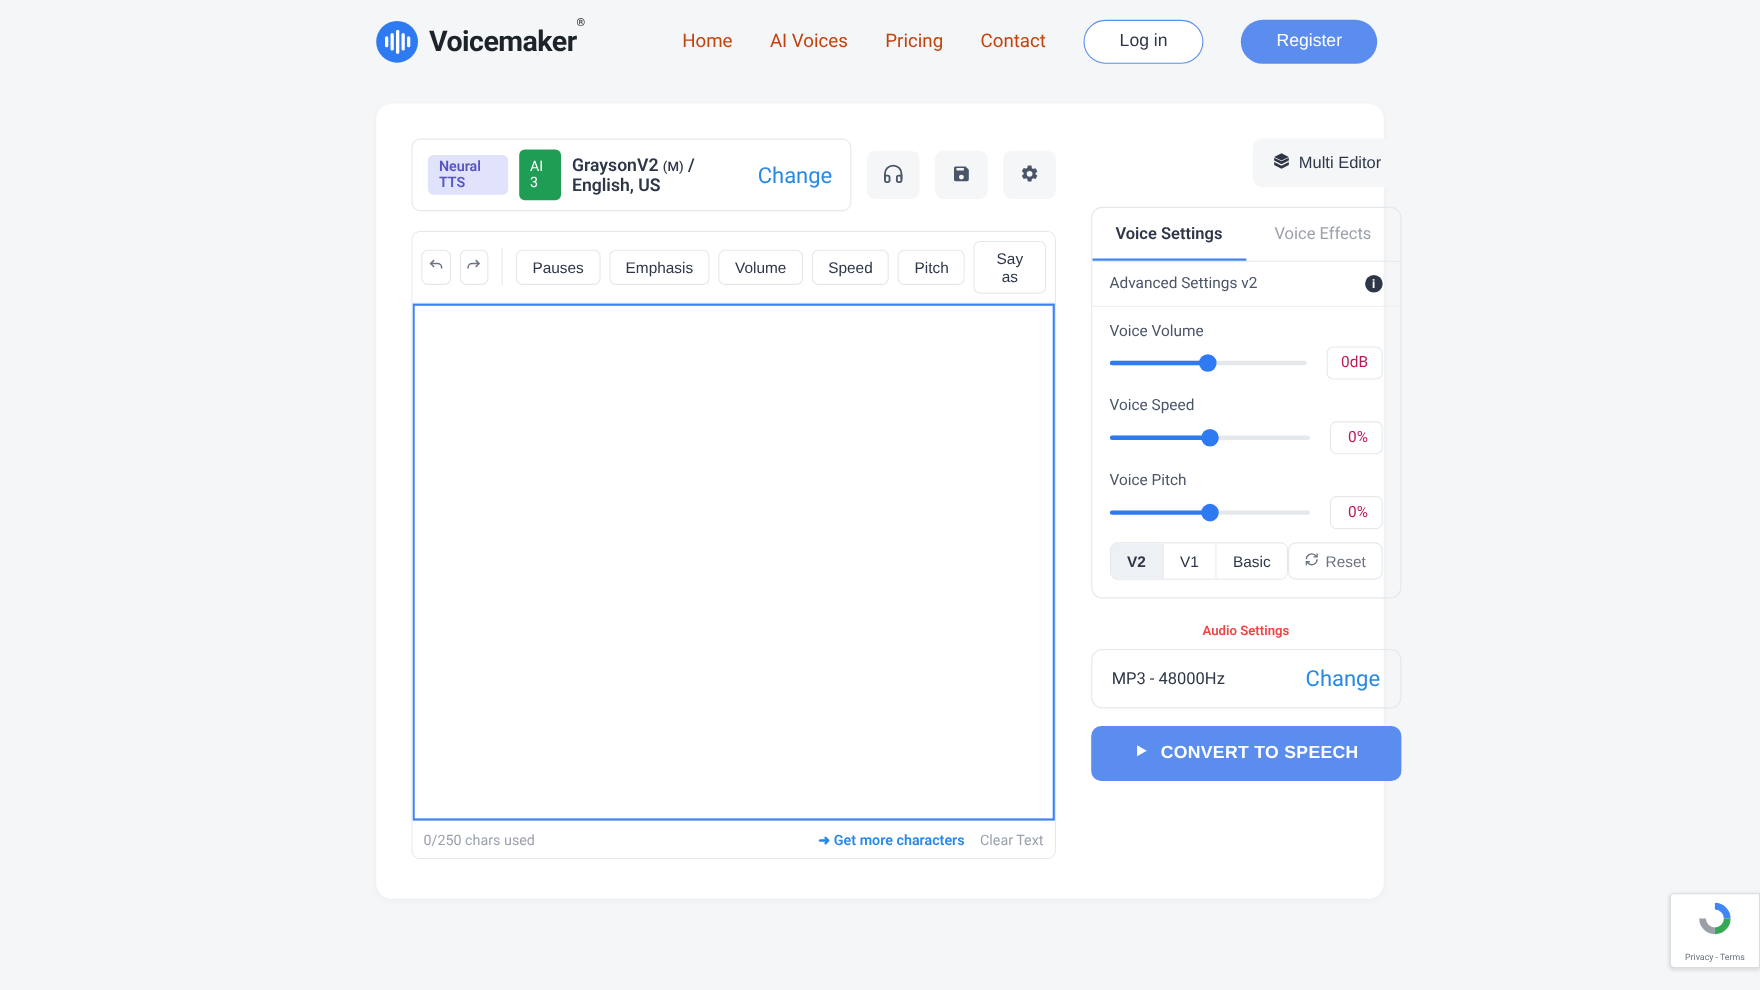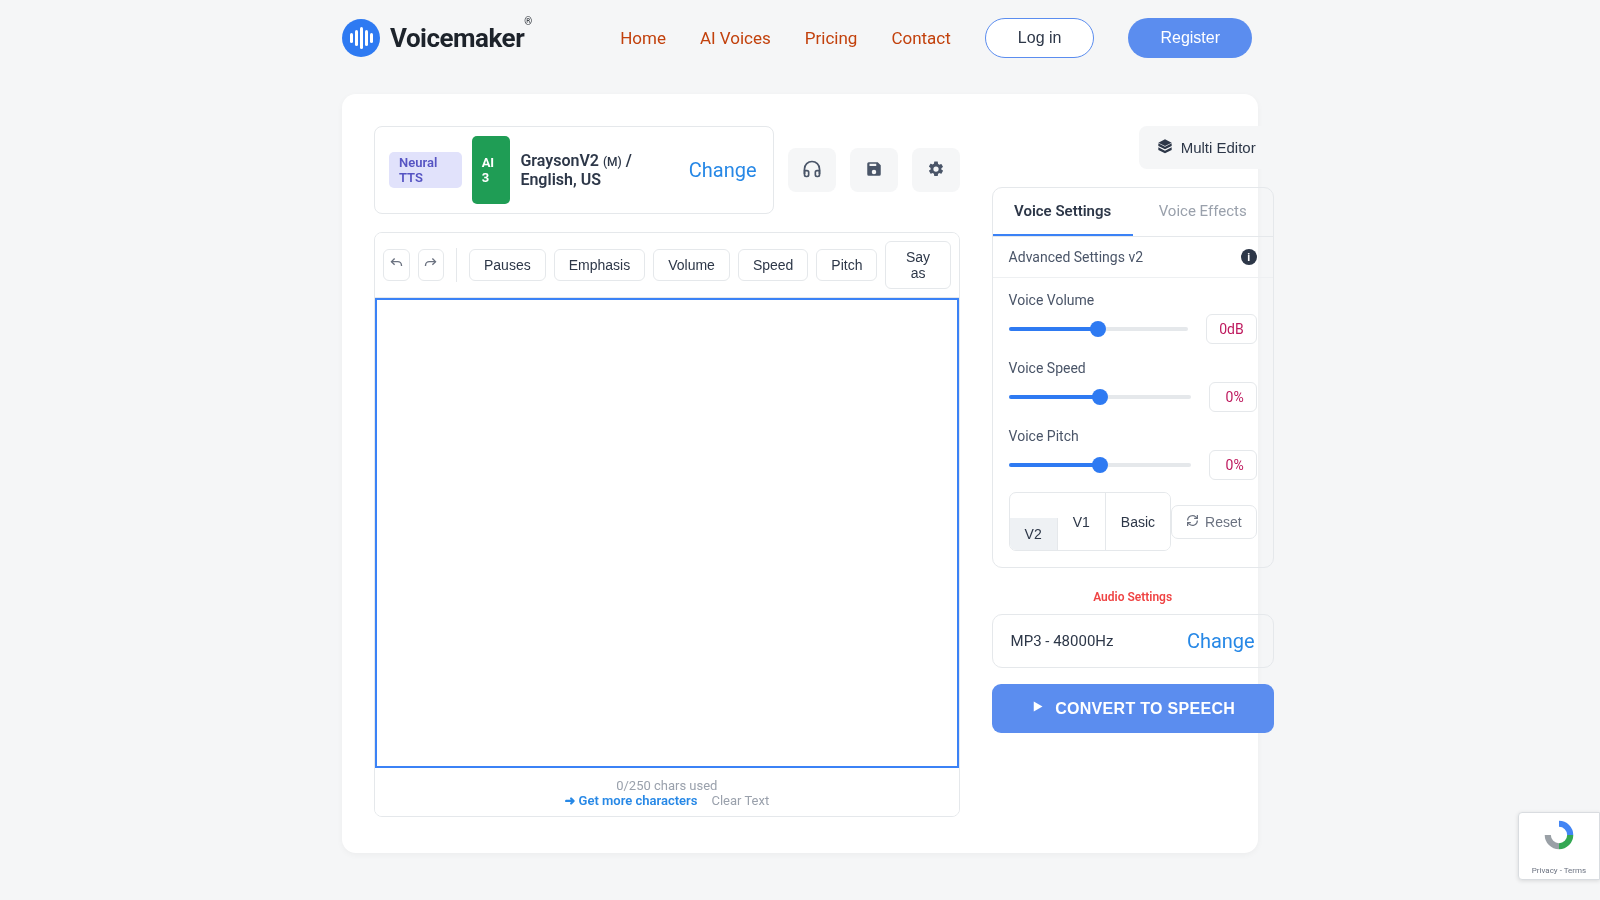--- a/index.html
+++ b/index.html
@@ -76,21 +76,21 @@
 .voice-bar { display:flex; align-items:center; gap:14px; margin-bottom:18px;}
 .voice-box {
   flex:1;
   display:flex; align-items:center; gap:10px;
   border:1px solid #e5e8eb; border-radius:8px;
   padding:9px 16px 9px 14px;
   justify-content:space-between;
 }
 .voice-box-left{display:flex;align-items:center;gap:10px;}
 .badge1{background:#e1e2fb;color:#5654c3;font-size:13px;font-weight:600;padding:3px 10px;border-radius:5px;}
-.badge2{background:#1f9d55;color:#fff;font-size:13px;font-weight:700;padding:19px 10px;border-radius:5px;}
+.badge2{background:#1f9d55;color:#fff;font-size:13px;font-weight:400;padding:8px 10px;border-radius:5px;}
 .voice-name{font-size:16px;font-weight:600;color:#2d3748;}
 .voice-name .gm{font-size:12px;font-weight:500;}
 .change-link{color:#2788e6;font-size:20px;font-weight:400;cursor:pointer;}
 .icon-btn{
   width:48px;height:44px;border:none;background:#f5f6f7;border-radius:8px;
   display:flex;align-items:center;justify-content:center;cursor:pointer;color:#4a5568;
 }
 
 .multi-btn{
   border:none;background:#f5f6f7;border-radius:8px;padding:12px 18px;
@@ -112,21 +112,21 @@
 .ed-toolbar .tag-btn{
   border:1px solid #e5e8eb;background:#fff;border-radius:6px;padding:7px 14px;font-size:14px;color:#2d3748;cursor:pointer;
 }
 .editor-area{
   width:100%;height:470px;border:none;outline:none;resize:none;padding:16px 14px;
   font-family:inherit;font-size:15px;background:#fff;
   border-top:2px solid #3b82f6;border-left:2px solid #3b82f6;border-right:2px solid #3b82f6;border-bottom:2px solid #3b82f6;
 }
 .ed-footer{
   display:flex;justify-content:space-between;align-items:center;padding:6px 10px 8px 10px;
-  font-size:13px;color:#9aa1ac;background:#fff;flex-direction:column;
+  font-size:13px;color:#9aa1ac;background:#fff;
 }
 .ed-footer .right{display:flex;gap:14px;align-items:center;}
 .ed-footer .gmc{color:#2788e6;font-weight:600;cursor:pointer;font-size:13px;}
 .ed-footer .clr{color:#9aa1ac;cursor:pointer;}
 
 
 .right-top{display:flex;justify-content:flex-end;margin-bottom:18px;}
 
 
 .settings-panel{border:1px solid #e5e8eb;border-radius:10px;overflow:hidden;}
@@ -140,21 +140,21 @@
 .slider-row{display:flex;align-items:center;gap:18px;}
 .slider-track{flex:1;position:relative;height:20px;display:flex;align-items:center;cursor:pointer;}
 .track-bg{position:absolute;height:4px;width:100%;background:#e5e8eb;border-radius:3px;}
 .track-fill{position:absolute;height:4px;width:50%;background:#2e7af2;border-radius:3px;}
 .thumb{position:absolute;left:50%;transform:translateX(-50%);width:16px;height:16px;background:#2e7af2;border-radius:50%;}
 .slider-val{border:1px solid #e5e8eb;border-radius:6px;padding:6px 12px;font-size:14px;color:#be185d;min-width:48px;text-align:right;}
 .version-row{display:flex;justify-content:space-between;align-items:center;padding:10px 16px 16px 16px;}
 .ver-group{display:flex;border:1px solid #e5e8eb;border-radius:7px;overflow:hidden;}
 .ver-btn{padding:8px 15px;font-size:14px;background:#fff;border:none;cursor:pointer;color:#2d3748;border-right:1px solid #e5e8eb;}
 .ver-btn:last-child{border-right:none;}
-.ver-btn.active{background:#eef1f4;font-weight:400;margin-top:25px;}
+.ver-btn.active{background:#eef1f4;font-weight:700;}
 .reset-btn{border:1px solid #e5e8eb;background:#fff;border-radius:7px;padding:8px 14px;font-size:14px;color:#6b7280;cursor:pointer;display:flex;gap:6px;align-items:center;}
 
 .audio-title{font-size:12px;font-weight:600;color:#ef4444;margin:22px 0 10px 0;text-align:center;}
 .audio-box{border:1px solid #e5e8eb;border-radius:10px;padding:14px 18px;display:flex;justify-content:space-between;align-items:center;font-size:15px;}
 .convert-btn{
   margin-top:16px;width:100%;background:#5b8def;color:#fff;border:none;border-radius:9px;
   padding:15px 0;font-size:16px;font-weight:700;letter-spacing:0.3px;cursor:pointer;
   display:flex;align-items:center;justify-content:center;gap:10px;
 }
 

